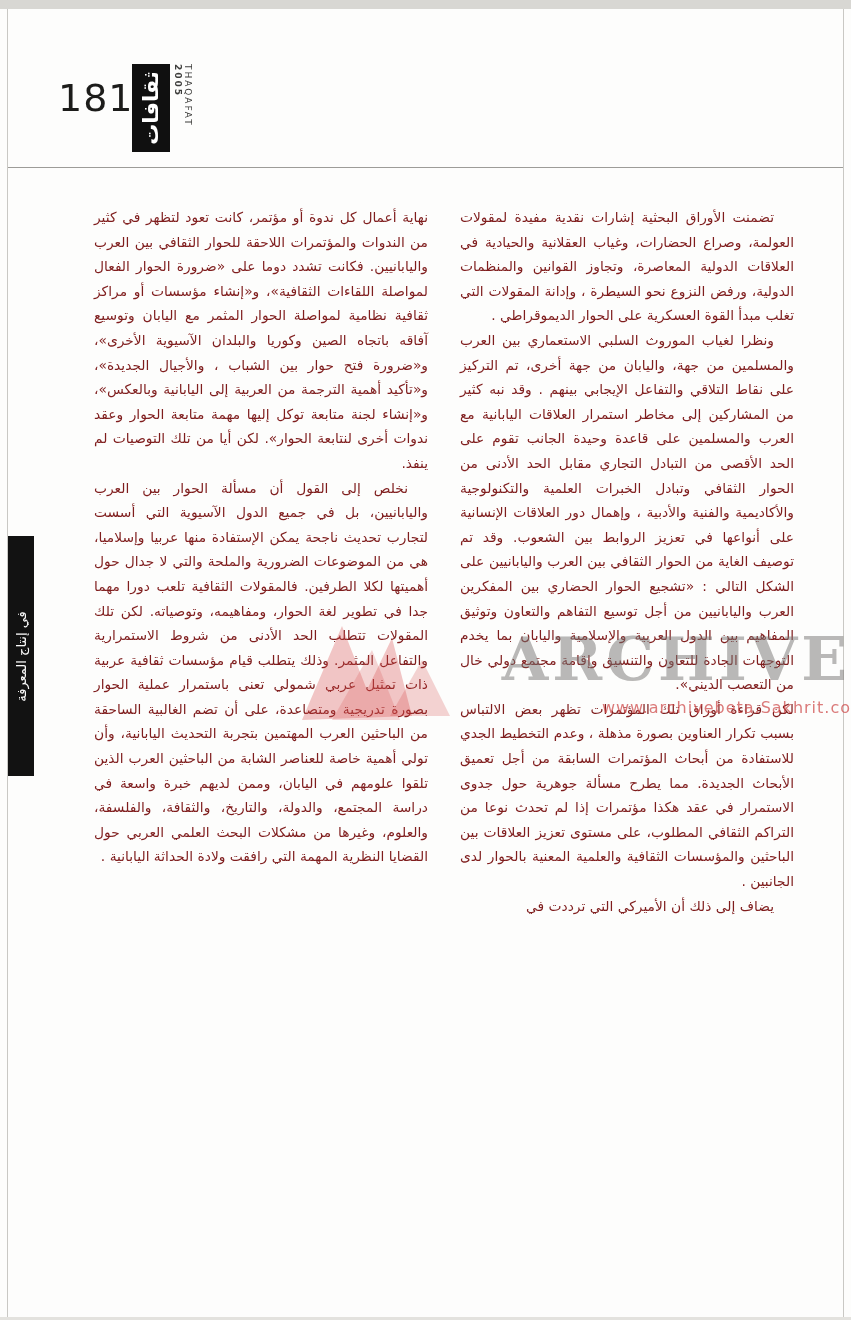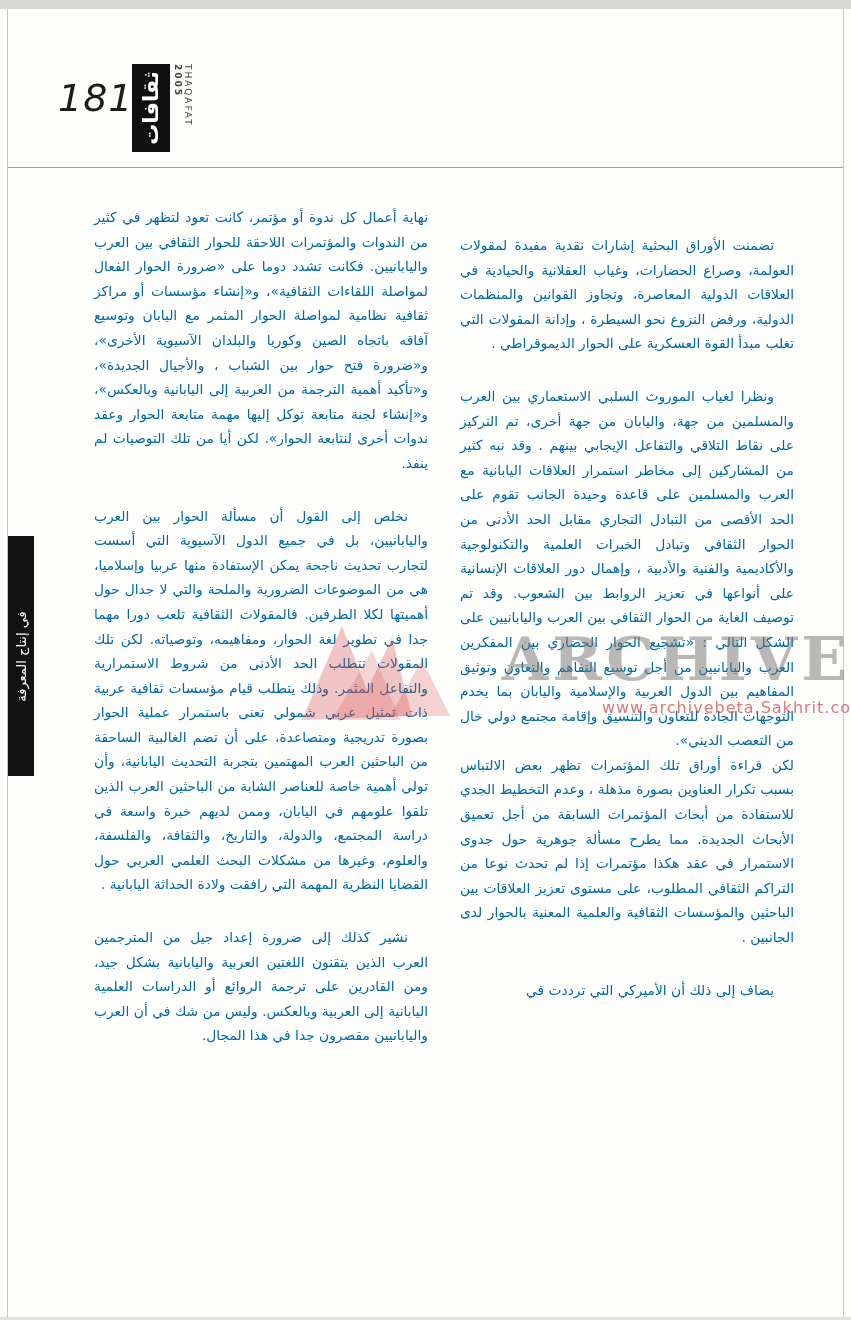--- a/index.html
+++ b/index.html
@@ -12,21 +12,20 @@
   .edge-top{position:absolute;top:0;left:0;right:0;height:9px;background:#d8d7d3;}
   .edge-left{position:absolute;top:9px;bottom:0;left:7px;width:1px;background:#c9c8c4;}
   .edge-right{position:absolute;top:9px;bottom:0;right:7px;width:1px;background:#c9c8c4;}
   .edge-bottom{position:absolute;bottom:0;left:0;right:0;height:3px;background:#e3e2de;}
 
   
   .page-number{
     position:absolute;top:76px;left:58px;
     font-size:38px;color:#1c1c1a;letter-spacing:1px;
     font-family:"DejaVu Sans", sans-serif;
-    font-style:italic;
   }
   .logo{position:absolute;top:64px;left:132px;display:flex;align-items:flex-start;}
   .logo-box{
     width:38px;height:88px;background:#101010;color:#fff;
     display:flex;align-items:center;justify-content:center;
   }
   .logo-box .ar{
     transform:rotate(-90deg);white-space:nowrap;
     font-size:21px;font-weight:bold;font-family:"DejaVu Sans", sans-serif;
   }
@@ -49,25 +48,25 @@
   }
 
   
   .columns{
     position:absolute;top:205px;left:94px;width:700px;
     direction:rtl;display:flex;gap:32px;
   }
   .col{
     width:334px;
     font-size:13.8px;line-height:24.6px;
-    text-align:justify;color:#0369a1;
+    text-align:justify;color:#7f1d1d;
     font-family:"DejaVu Sans", sans-serif;
   }
   .col p{margin:0;}
-  .col p.indent{text-indent:20px;margin-top:28px;}
+  .col p.indent{text-indent:20px;}
 
   
   .watermark{
     position:absolute;top:624px;left:0;width:100%;
     text-align:right;pointer-events:none;z-index:5;
   }
   .wm-shape{
     position:absolute;top:-4px;left:272px;width:200px;height:104px;
   }
   .wm-title{
@@ -111,21 +110,20 @@
 <main class="columns" dir="rtl">
   <section class="col">
     <p class="indent">تضمنت الأوراق البحثية إشارات نقدية مفيدة لمقولات العولمة، وصراع الحضارات، وغياب العقلانية والحيادية في العلاقات الدولية المعاصرة، وتجاوز القوانين والمنظمات الدولية، ورفض النزوع نحو السيطرة ، وإدانة المقولات التي تغلب مبدأ القوة العسكرية على الحوار الديموقراطي .</p>
     <p class="indent">ونظرا لغياب الموروث السلبي الاستعماري بين العرب والمسلمين من جهة، واليابان من جهة أخرى، تم التركيز على نقاط التلاقي والتفاعل الإيجابي بينهم . وقد نبه كثير من المشاركين إلى مخاطر استمرار العلاقات اليابانية مع العرب والمسلمين على قاعدة وحيدة الجانب تقوم على الحد الأقصى من التبادل التجاري مقابل الحد الأدنى من الحوار الثقافي وتبادل الخبرات العلمية والتكنولوجية والأكاديمية والفنية والأدبية ، وإهمال دور العلاقات الإنسانية على أنواعها في تعزيز الروابط بين الشعوب. وقد تم توصيف الغاية من الحوار الثقافي بين العرب واليابانيين على الشكل التالي : «تشجيع الحوار الحضاري بين المفكرين العرب واليابانيين من أجل توسيع التفاهم والتعاون وتوثيق المفاهيم بين الدول العربية والإسلامية واليابان بما يخدم التوجهات الجادة للتعاون والتنسيق وإقامة مجتمع دولي خال من التعصب الديني».</p>
     <p>لكن قراءة أوراق تلك المؤتمرات تظهر بعض الالتباس بسبب تكرار العناوين بصورة مذهلة ، وعدم التخطيط الجدي للاستفادة من أبحاث المؤتمرات السابقة من أجل تعميق الأبحاث الجديدة.  مما يطرح مسألة جوهرية حول جدوى الاستمرار في عقد هكذا مؤتمرات إذا لم تحدث نوعا من التراكم الثقافي المطلوب، على مستوى تعزيز العلاقات بين الباحثين والمؤسسات الثقافية والعلمية المعنية بالحوار لدى الجانبين .</p>
     <p class="indent">يضاف إلى ذلك أن الأميركي التي ترددت في</p>
   </section>
   <section class="col">
     <p>نهاية أعمال كل ندوة أو مؤتمر، كانت تعود لتظهر في كثير من الندوات والمؤتمرات اللاحقة للحوار الثقافي بين العرب واليابانيين.  فكانت تشدد دوما على «ضرورة الحوار الفعال لمواصلة اللقاءات الثقافية»، و«إنشاء مؤسسات أو مراكز ثقافية نظامية لمواصلة الحوار المثمر مع اليابان وتوسيع آفاقه باتجاه الصين وكوريا والبلدان الآسيوية الأخرى»،  و«ضرورة فتح حوار بين الشباب ، والأجيال الجديدة»، و«تأكيد أهمية الترجمة من العربية إلى اليابانية وبالعكس»، و«إنشاء لجنة متابعة توكل إليها مهمة متابعة الحوار وعقد ندوات أخرى لنتابعة الحوار».  لكن أيا من تلك التوصيات لم ينفذ.</p>
     <p class="indent">نخلص إلى القول أن مسألة الحوار بين العرب واليابانيين، بل في جميع الدول الآسيوية التي أسست لتجارب تحديث ناجحة يمكن الإستفادة منها عربيا وإسلاميا، هي من الموضوعات الضرورية والملحة والتي لا جدال حول أهميتها لكلا الطرفين.  فالمقولات الثقافية تلعب دورا مهما جدا في تطوير لغة الحوار، ومفاهيمه، وتوصياته.  لكن تلك المقولات تتطلب الحد الأدنى من شروط الاستمرارية والتفاعل المثمر.  وذلك يتطلب قيام مؤسسات ثقافية عربية ذات تمثيل عربي شمولي تعنى باستمرار عملية الحوار بصورة تدريجية ومتصاعدة، على أن تضم الغالبية الساحقة من الباحثين العرب المهتمين بتجربة التحديث اليابانية، وأن تولي أهمية خاصة للعناصر الشابة من الباحثين العرب الذين تلقوا علومهم في اليابان، وممن لديهم خبرة واسعة في دراسة المجتمع، والدولة، والتاريخ، والثقافة، والفلسفة، والعلوم، وغيرها من مشكلات البحث العلمي العربي حول القضايا النظرية المهمة التي رافقت ولادة الحداثة اليابانية .</p>
-    <p class="indent">نشير كذلك إلى ضرورة إعداد جيل من المترجمين العرب الذين يتقنون اللغتين العربية واليابانية بشكل جيد، ومن القادرين على ترجمة الروائع أو الدراسات العلمية اليابانية إلى العربية وبالعكس.  وليس من شك في أن العرب واليابانيين مقصرون جدا في هذا المجال.</p>
   </section>
 </main>
 
 <div class="watermark">
   <svg class="wm-shape" viewBox="0 0 200 104" xmlns="http://www.w3.org/2000/svg">
     <polygon points="30,100 70,6 95,70 120,18 140,96" fill="rgba(215,70,70,0.30)"></polygon>
     <polygon points="60,100 100,30 128,100" fill="rgba(220,90,90,0.25)"></polygon>
     <polygon points="118,96 150,40 178,96" fill="rgba(210,60,60,0.22)"></polygon>
   </svg>
   <div class="wm-title">ARCHIVE</div>

